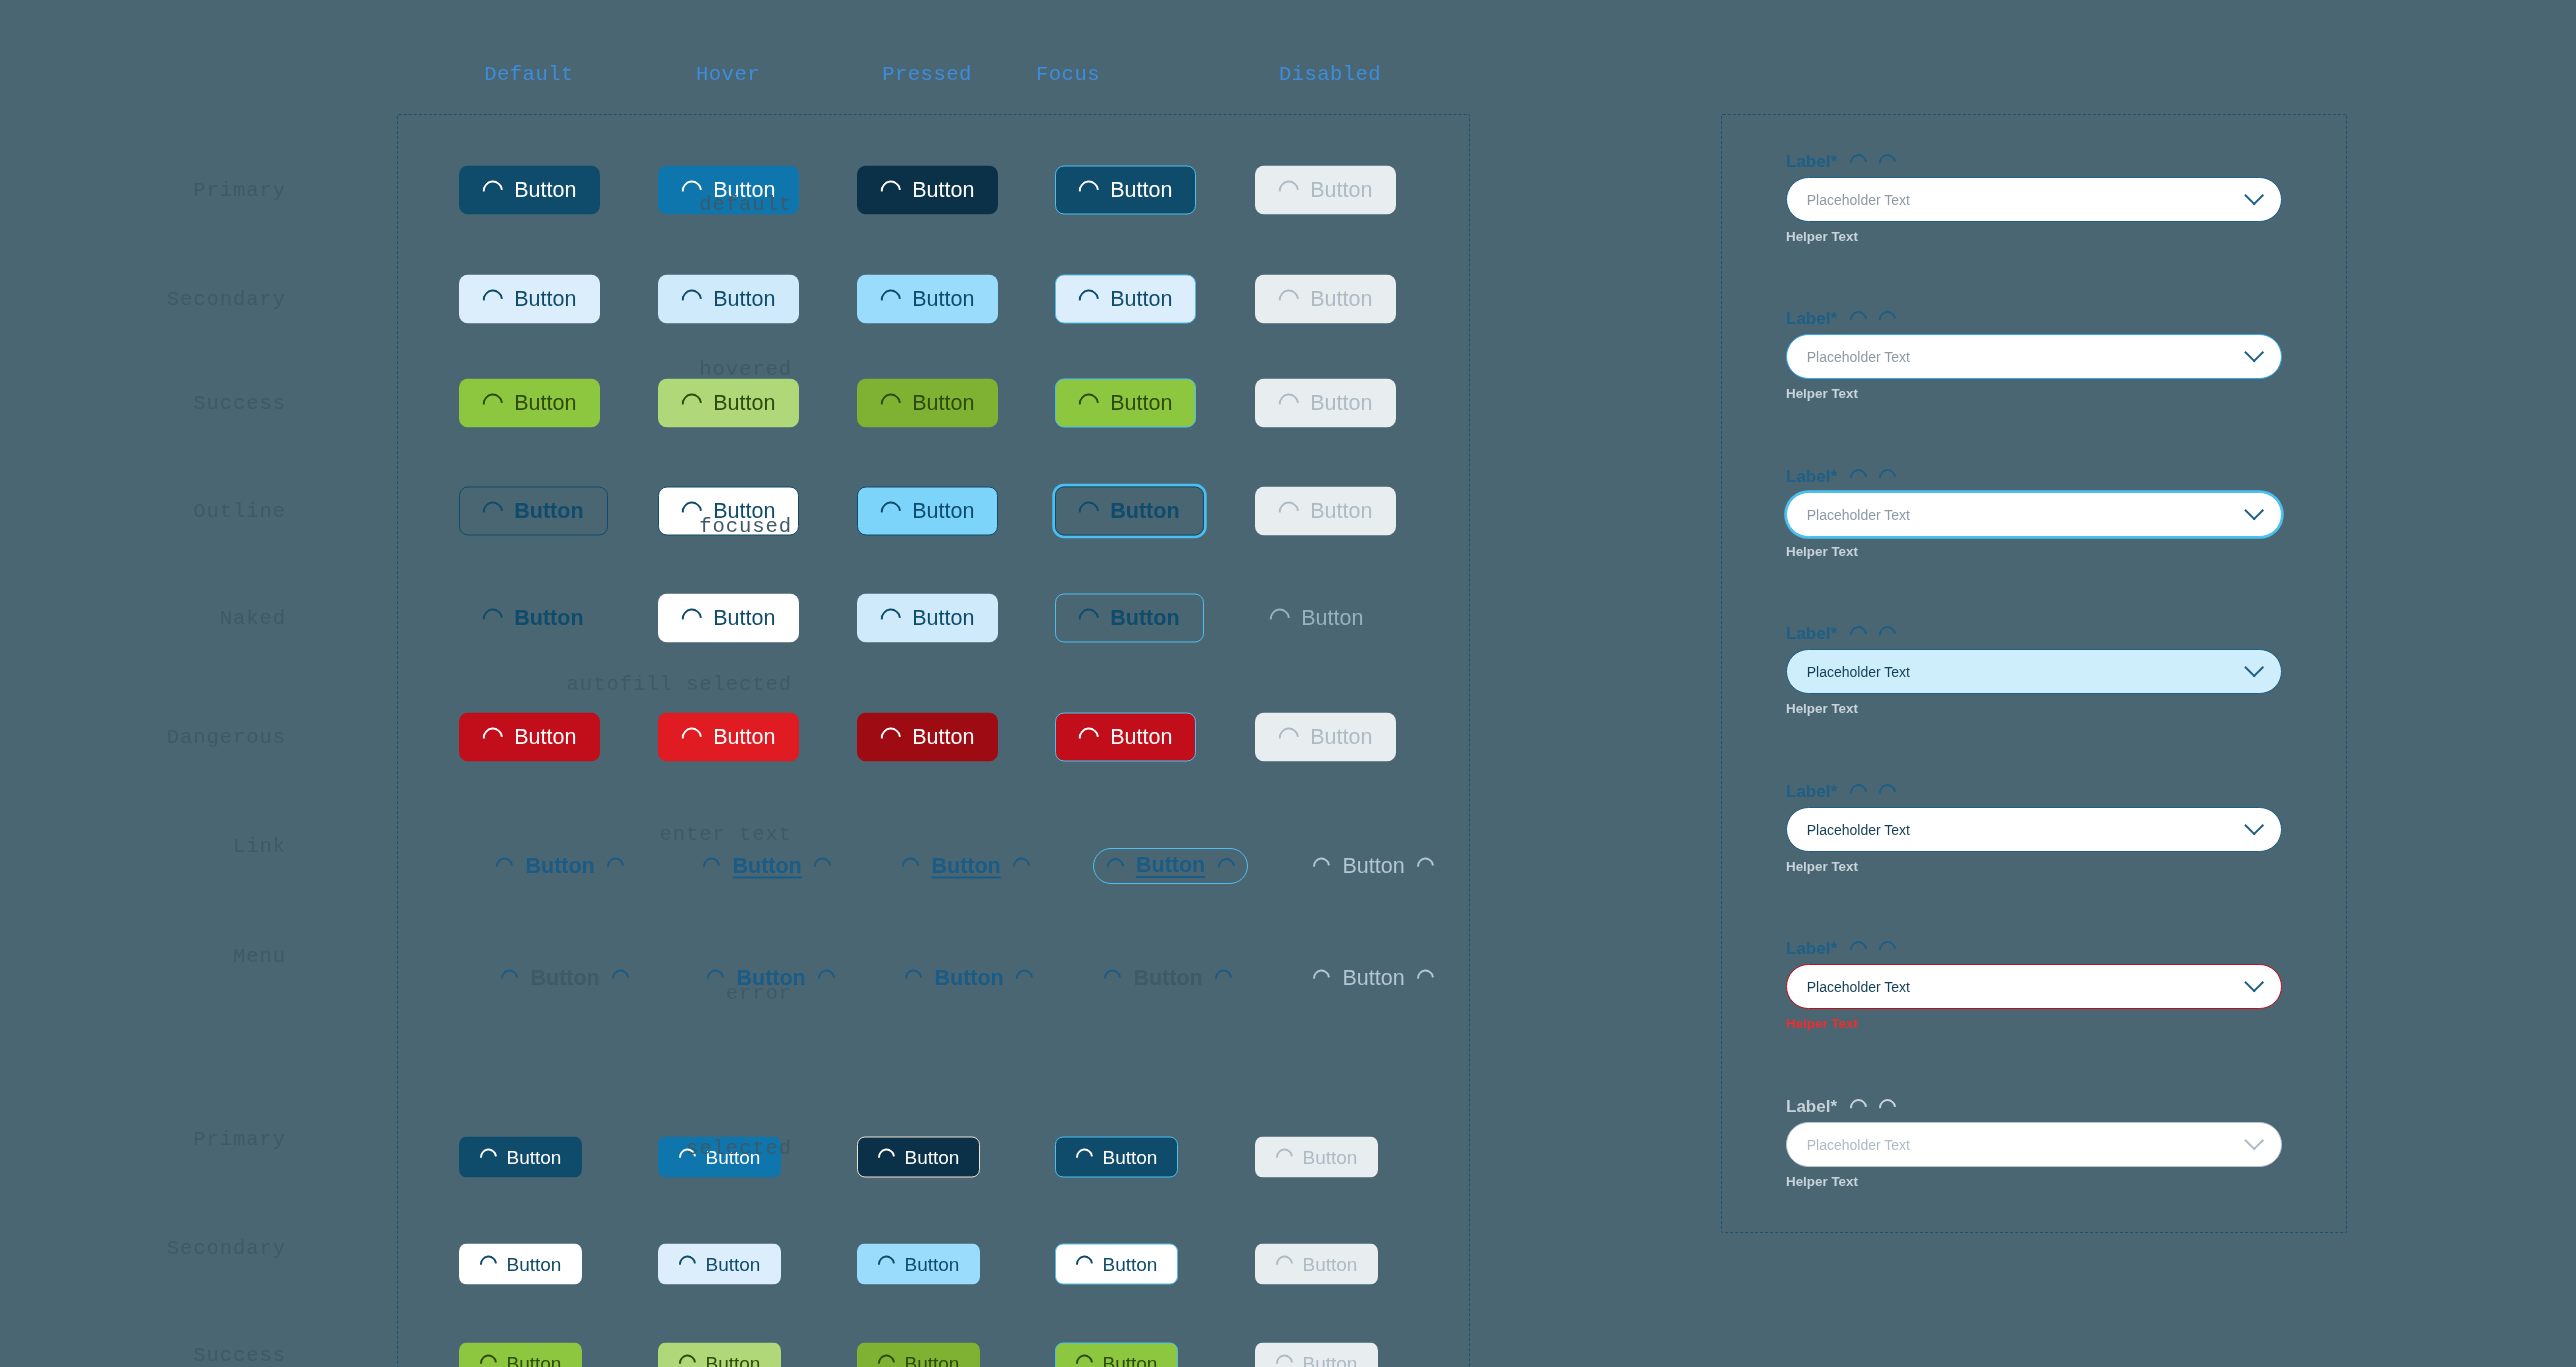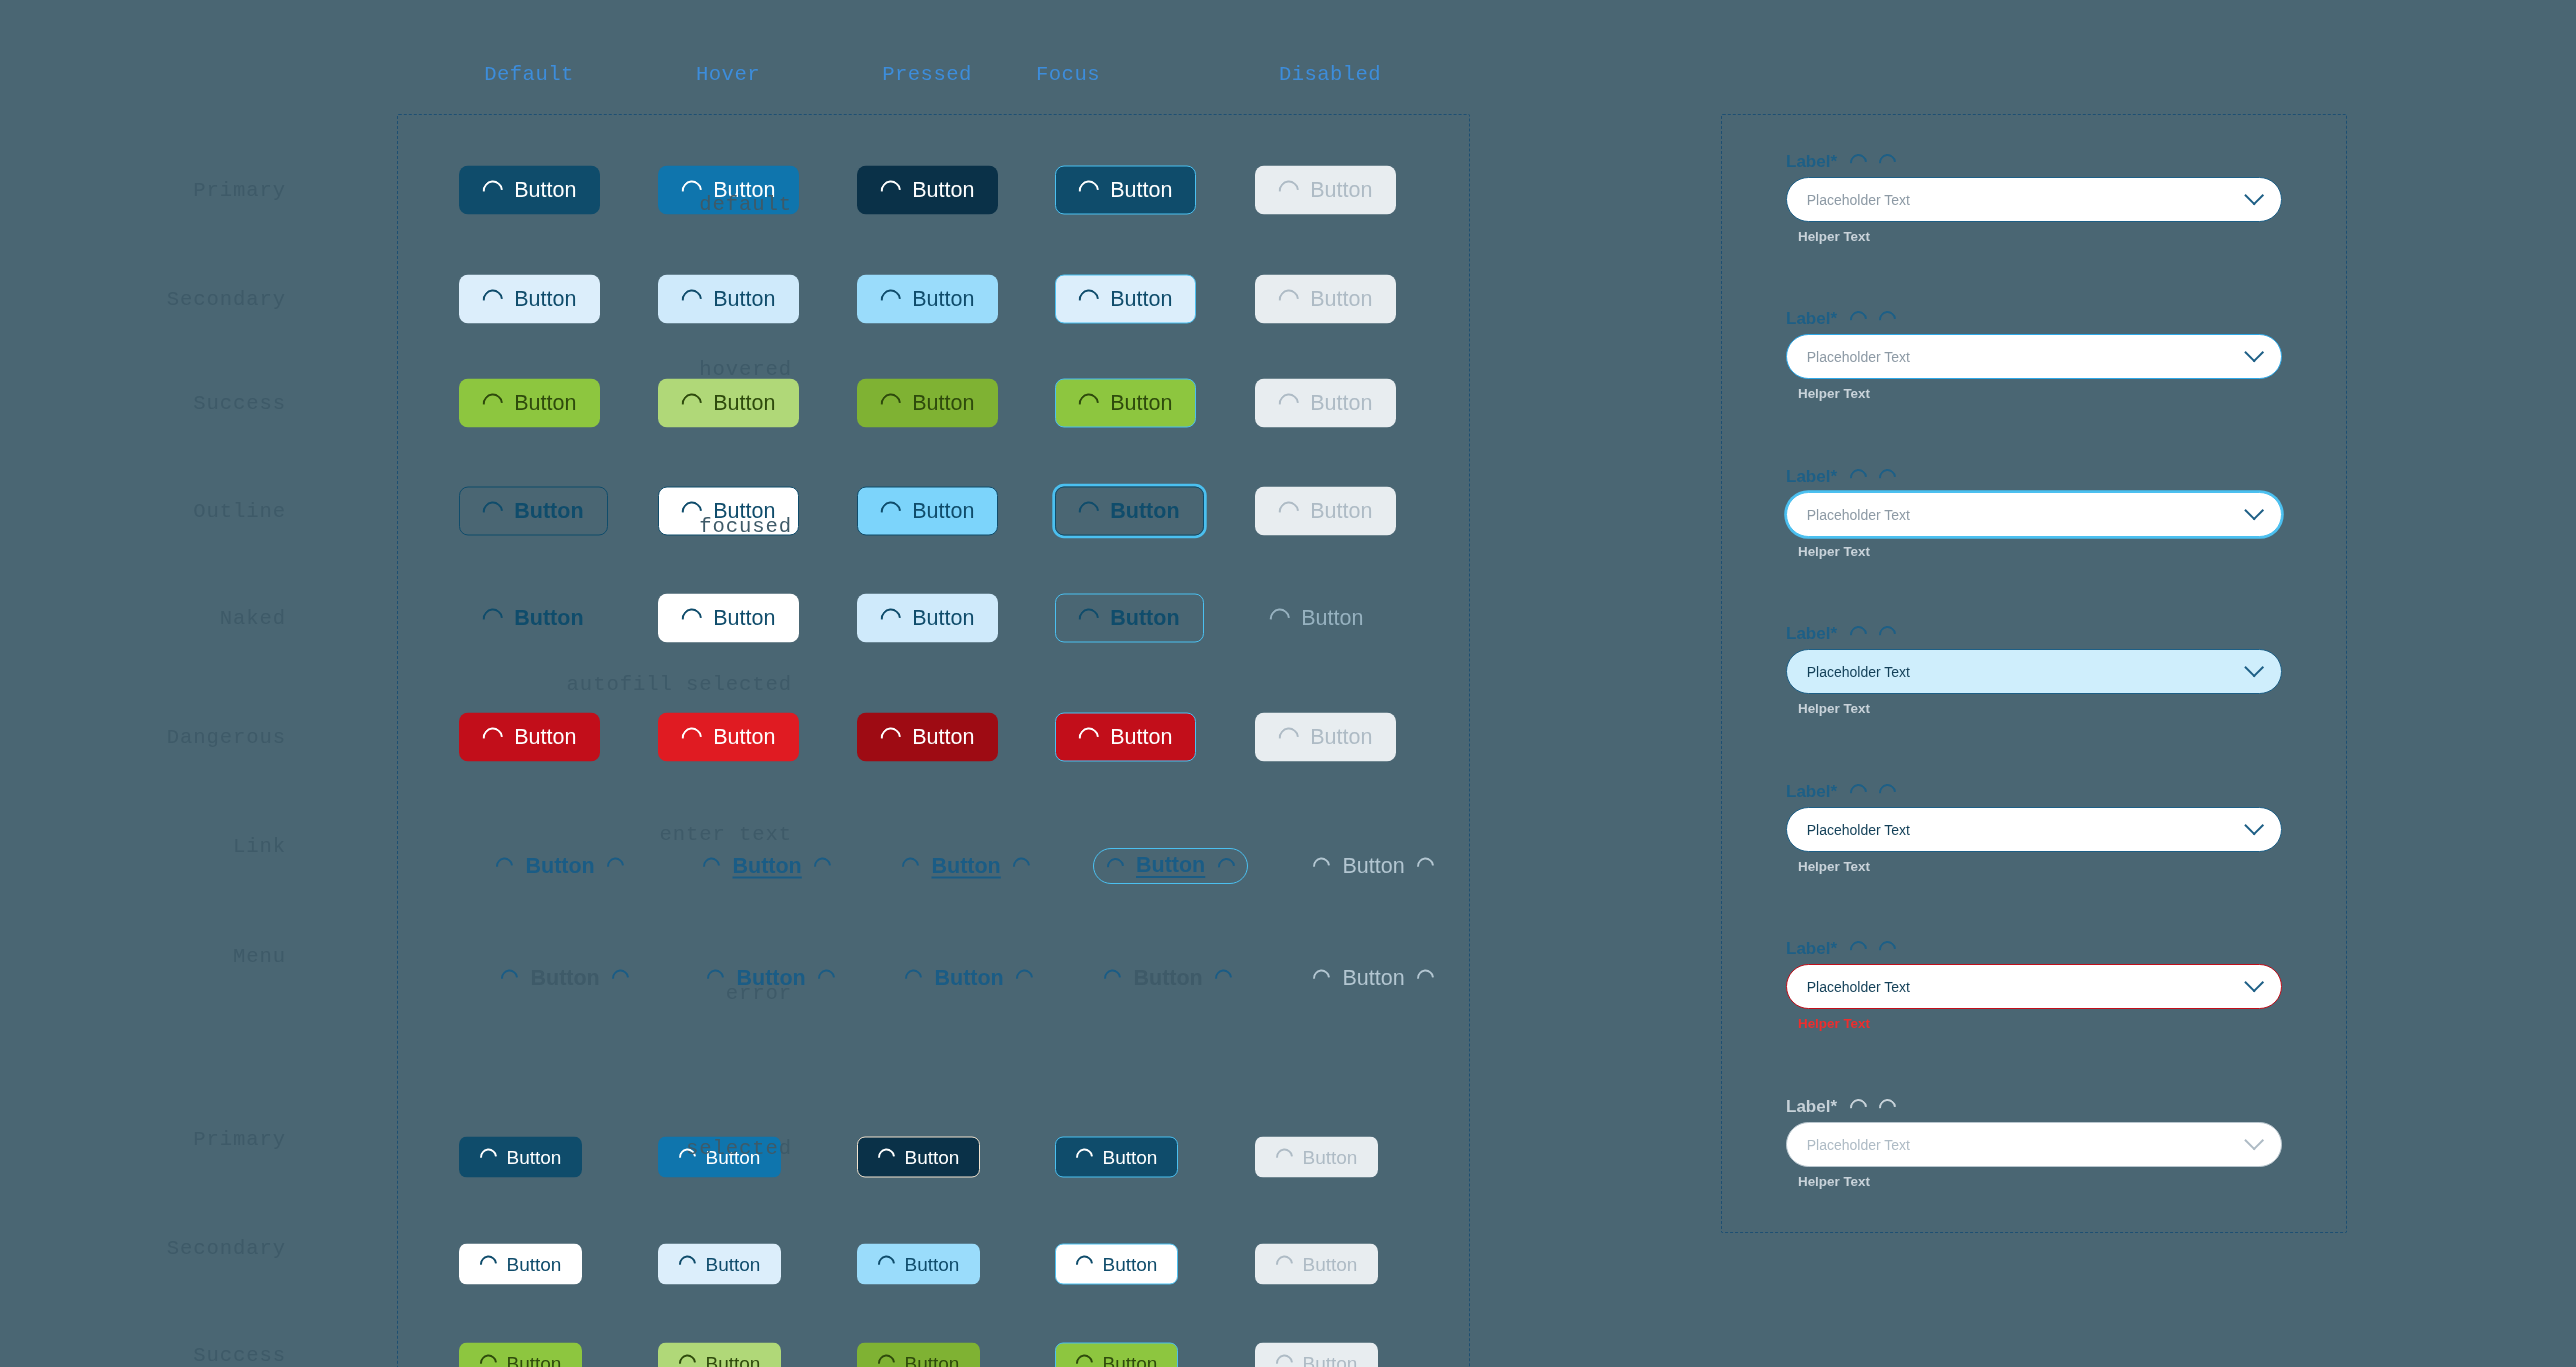--- a/index.html
+++ b/index.html
@@ -103,21 +103,20 @@
     font-size: 14px;
     color: #8d9aa5;
     font-family: Liberation Sans, sans-serif;
   }
   .field .helper {
     margin-top: 6.3px;
     font-size: 13.4px;
     color: #c9d3da;
     font-family: "Liberation Sans", sans-serif;
     font-weight: bold;
-    margin-left: 12px;
   }
   .chev {
     display: inline-block;
     width: 14.3px; height: 14.3px;
     border-right: 2.7px solid #1d5f86;
     border-bottom: 2.7px solid #1d5f86;
     transform: translateY(-4.5px) rotate(45deg);
   }
 
   

